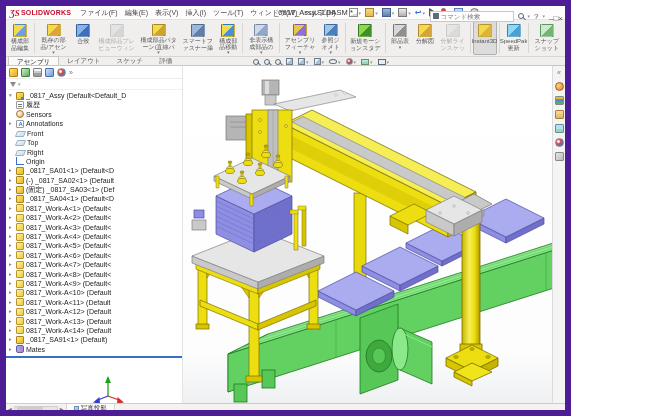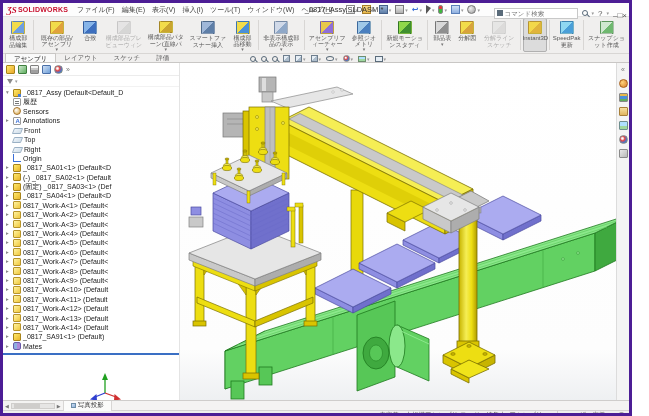--- a/index.html
+++ b/index.html
@@ -1,18 +1,18 @@
 <!DOCTYPE html>
 <html><head>
 <meta charset="utf-8">
 <style>
   * { box-sizing: border-box; margin: 0; padding: 0; }
   html,body { width:649px; }
   body { font-family:"Liberation Sans", sans-serif; background:#fff; }
-  #app { position:relative; width:632px; height:416px; background:#22c55e; overflow:hidden; border:3px solid #4c1d95; }
+  #app { position:relative; width:571px; height:416px; background:#22c55e; overflow:hidden; border:6px solid #4c1d95; }
 
   
   #titlebar { height:14px; display:flex; align-items:center; gap:5px; padding:0 4px; background:#fdfdfd; border-bottom:1px solid #e3e3e3; position:relative; }
   #logo { display:flex; align-items:center; gap:1px; flex:none; }
   #logo .mark { color:#c8102e; font:italic bold 9px/10px "Liberation Serif", serif; }
   #logo .word { color:#c8102e; font:bold 7px/10px "Liberation Sans", sans-serif; letter-spacing:.2px; }
   #menubar { display:flex; gap:7px; margin-left:4px; }
   .menu-item { font-size:7px; color:#444; white-space:nowrap; }
   #qat { display:flex; align-items:center; gap:4px; margin-left:8px; }
   .qbtn { display:flex; align-items:center; gap:1px; }

